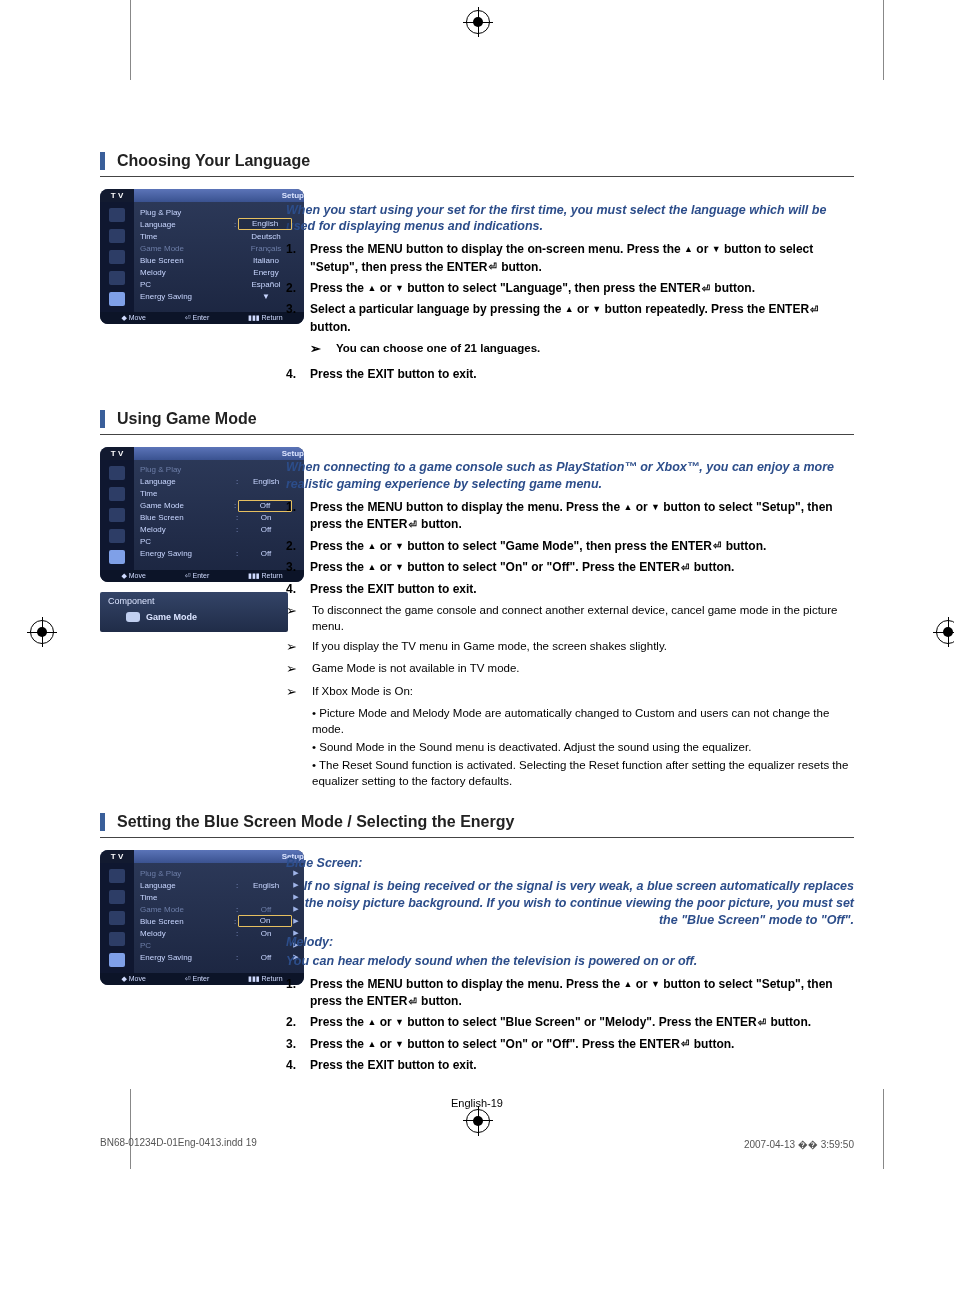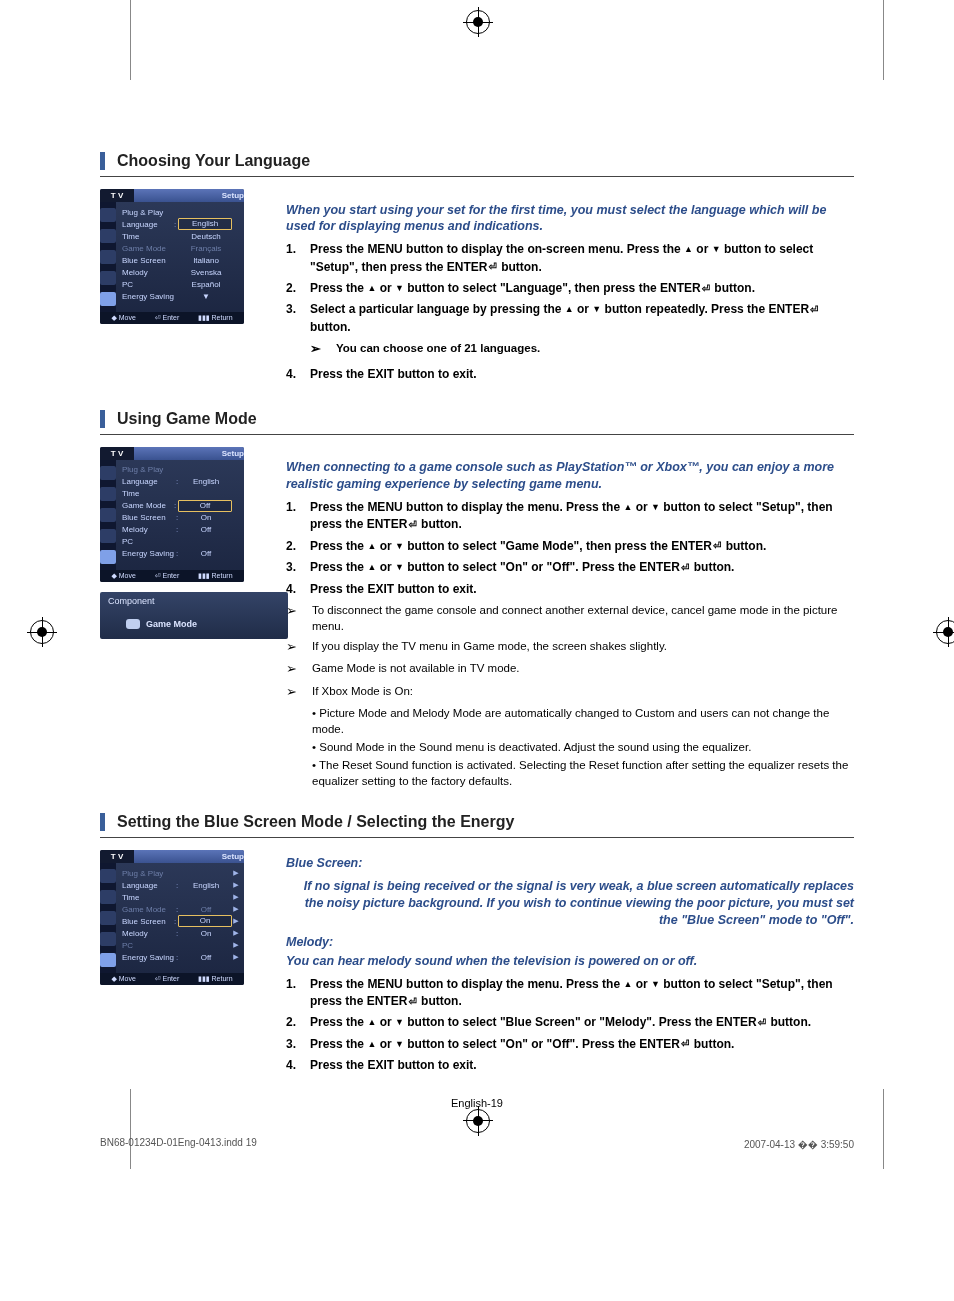--- a/index.html
+++ b/index.html
@@ -78,25 +78,25 @@
     line-height: 1.4;
     font-size: 11.5px;
   }
   .arrow-note .arrow-sym { width: 26px; flex-shrink: 0; font-size: 13px; }
   .arrow-note .arrow-body { flex: 1; }
   .sub-bullets { margin: 2px 0 0 26px; padding: 0; list-style: none; }
   .sub-bullets li { font-size: 11.5px; line-height: 1.4; margin: 2px 0; }
 
   
   .osd {
-    width: 144px;
+    width: 204px;
     background: linear-gradient(#2d3a5a, #1b2540);
     color: #dbe4ff;
     font-size: 8px;
-    border-radius: 2px;
+    border-radius: 8px;
     overflow: hidden;
     margin-bottom: 8px;
   }
   .osd-head { display: flex; }
   .osd-tv {
     width: 34px;
     background: #121a30;
     color: #fff;
     font-weight: bold;
     font-size: 8px;
@@ -153,21 +153,21 @@
 
   .sub-osd {
     width: 172px;
     background: linear-gradient(#344467, #202c48);
     color: #dbe4ff;
     font-size: 9px;
     padding: 4px 8px 10px 8px;
     margin-top: 10px;
     border-radius: 2px;
   }
-  .sub-osd .comp { margin-bottom: 13px; }
+  .sub-osd .comp { margin-bottom: 6px; }
   .sub-osd .gm { display: flex; align-items: center; gap: 6px; font-weight: bold; padding-left: 18px; }
   .ctrl-icon {
     width: 14px; height: 10px;
     background: #c0cff0;
     border-radius: 3px;
   }
 
   .enter-glyph {
     display: inline-block;
     font-size: 10px;
@@ -254,21 +254,21 @@
     </div>
               <div class="osd-row ">
       <span class="osd-label">Blue Screen</span>
       <span class="osd-sep"></span>
       <span class="osd-val ">Italiano</span>
       <span class="osd-arrow"></span>
     </div>
               <div class="osd-row ">
       <span class="osd-label">Melody</span>
       <span class="osd-sep"></span>
-      <span class="osd-val ">Svenska</span>
+      <span class="osd-val ">Energy</span>
       <span class="osd-arrow"></span>
     </div>
               <div class="osd-row ">
       <span class="osd-label">PC</span>
       <span class="osd-sep"></span>
       <span class="osd-val ">Español</span>
       <span class="osd-arrow"></span>
     </div>
               <div class="osd-row ">
       <span class="osd-label">Energy Saving</span>

